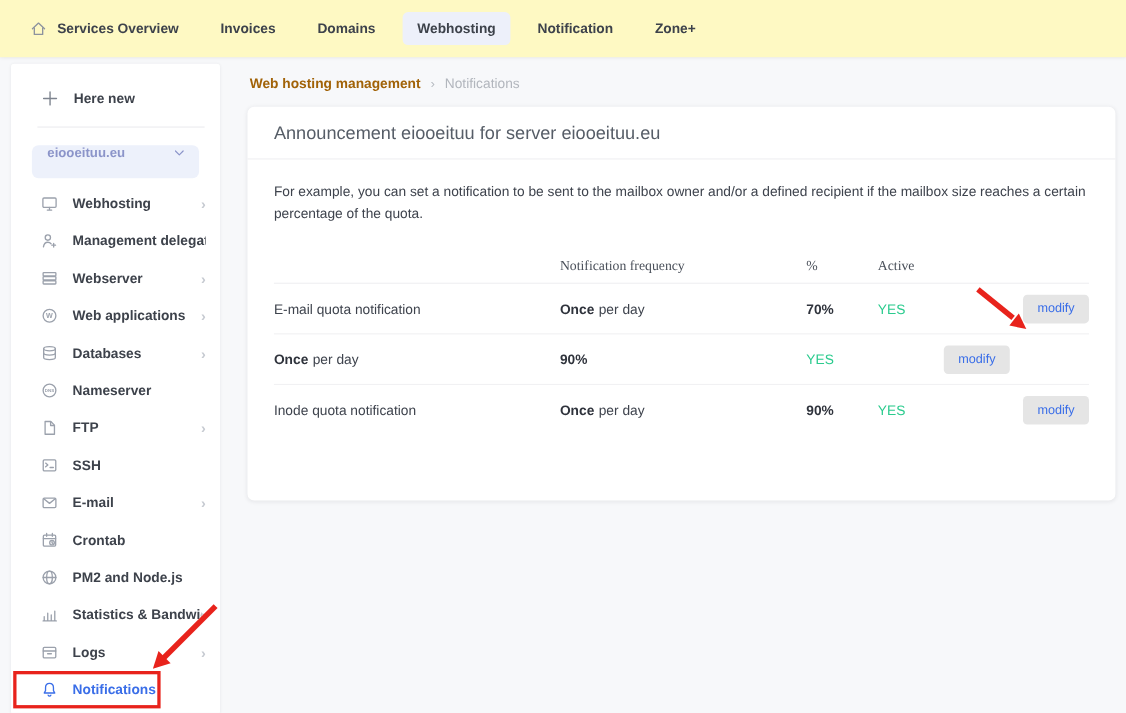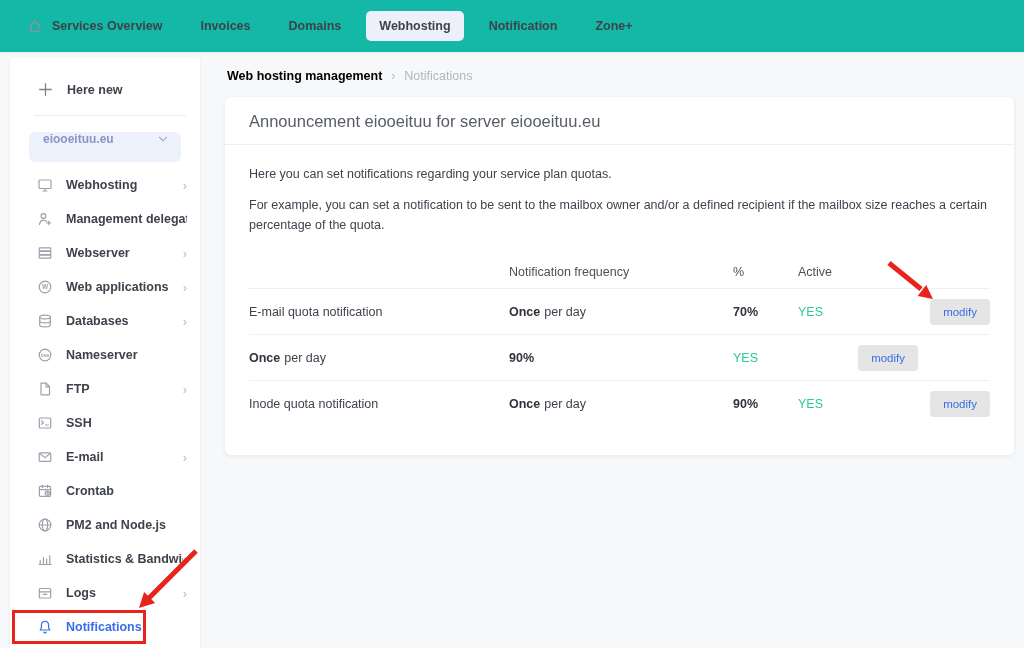--- a/index.html
+++ b/index.html
@@ -1,20 +1,20 @@
 <!DOCTYPE html>
 <html><head>
 <meta charset="utf-8">
 <style>
   * { margin:0; padding:0; box-sizing:border-box; }
   html,body { width:1024px; height:648px; overflow:hidden;
     font-family:"Liberation Sans", sans-serif; background:#f7f8fa; position:relative; }
 
   
-  .topnav { position:absolute; top:0; left:0; width:1024px; height:52px; background:#14b8a6;
+  .topnav { position:absolute; top:0; left:0; width:1024px; height:52px; background:#fef9c3;
     box-shadow:0 1px 3px rgba(25,30,40,.07); display:flex; align-items:center;
     padding:0 14px; gap:12px; z-index:5; }
   .nav-item { display:flex; align-items:center; gap:9px; font-size:12.5px; font-weight:700;
     color:#3d424b; padding:8px 13px; border-radius:5px; cursor:pointer; white-space:nowrap; }
   .nav-item.active { background:#edf0fa; }
   .nav-item .icon { width:16px; height:16px; color:#8d939e; }
 
   
   .icon svg { width:100%; height:100%; fill:none; stroke:currentColor; stroke-width:1.2;
     stroke-linecap:round; stroke-linejoin:round; display:block; }
@@ -35,37 +35,37 @@
     font-size:12.5px; font-weight:700; color:#3d424b; cursor:pointer; }
   .menu-item .icon { width:16px; height:16px; margin-right:13px; color:#9ba1ac; flex:none; }
   .menu-item .label { flex:1; white-space:nowrap; overflow:hidden; }
   .menu-item .chev { color:#c6cad1; font-size:13px; line-height:1; }
   .menu-item.active { color:#3a6ee8; }
   .menu-item.active .icon { color:#3a6ee8; }
 
   
   .breadcrumb { position:absolute; left:227px; top:69px; display:flex; align-items:center;
     gap:9px; font-size:12.5px; z-index:3; }
-  .crumb-section { font-weight:700; color:#000000; cursor:pointer; }
+  .crumb-section { font-weight:700; color:#a16207; cursor:pointer; }
   .crumb-sep { color:#b6bac1; font-size:12px; }
   .crumb-current { color:#b2b6bd; }
 
   
   .card { position:absolute; left:225px; top:97px; width:789px; height:358px; background:#fff;
     border-radius:6px; box-shadow:0 1px 4px rgba(25,30,40,.08); z-index:3; }
   .card-header { padding:15px 24px 13px; border-bottom:1px solid #efeff2; }
   .card-title { font-size:16.5px; font-weight:400; color:#565d67; }
   .card-body { padding:19px 24px 0; }
   .intro { font-size:12.5px; color:#3e434d; line-height:1.6; }
   .intro + .intro { margin-top:11px; }
 
   .ntable { margin-top:21px; }
   .t-head, .t-row { display:grid; grid-template-columns:260px 224px 65px 120px 1fr;
     align-items:center; font-size:12.5px; }
-  .t-head { height:33px; color:#4a505a; border-bottom:1px solid #efeff2; }
+  .t-head { height:33px; color:#4a505a; border-bottom:1px solid #efeff2;font-family:Liberation Serif, serif; }
   .t-row { height:46px; color:#3e434d; border-bottom:1px solid #f1f1f3; }
   .t-row:last-child { border-bottom:none; }
   .cell-freq strong { font-weight:700; color:#2f333c; }
   .cell-freq .unit { margin-left:4px; }
   .cell-pct { font-weight:700; color:#2f333c; }
   .cell-active { color:#2bcb8e; }
   .cell-action { justify-self:end; }
   .modify-btn { background:#e5e5e5; border:none; border-radius:4px; color:#3a6ee8;
     font-size:11.5px; font-family:inherit; padding:7px 13px; cursor:pointer; }
 
@@ -283,21 +283,20 @@
   <span class="crumb-section">Web hosting management</span>
   <span class="crumb-sep">›</span>
   <span class="crumb-current">Notifications</span>
 </div>
 
 <section class="card">
   <div class="card-header">
     <h1 class="card-title">Announcement eiooeituu for server eiooeituu.eu</h1>
   </div>
   <div class="card-body">
-    <p class="intro">Here you can set notifications regarding your service plan quotas.</p>
     <p class="intro">For example, you can set a notification to be sent to the mailbox owner and/or a defined recipient if the mailbox size reaches a certain percentage of the quota.</p>
     <div class="ntable">
       <div class="t-head">
         <span></span>
         <span>Notification frequency</span>
         <span>%</span>
         <span>Active</span>
         <span></span>
       </div>
       <div id="rows-host">

